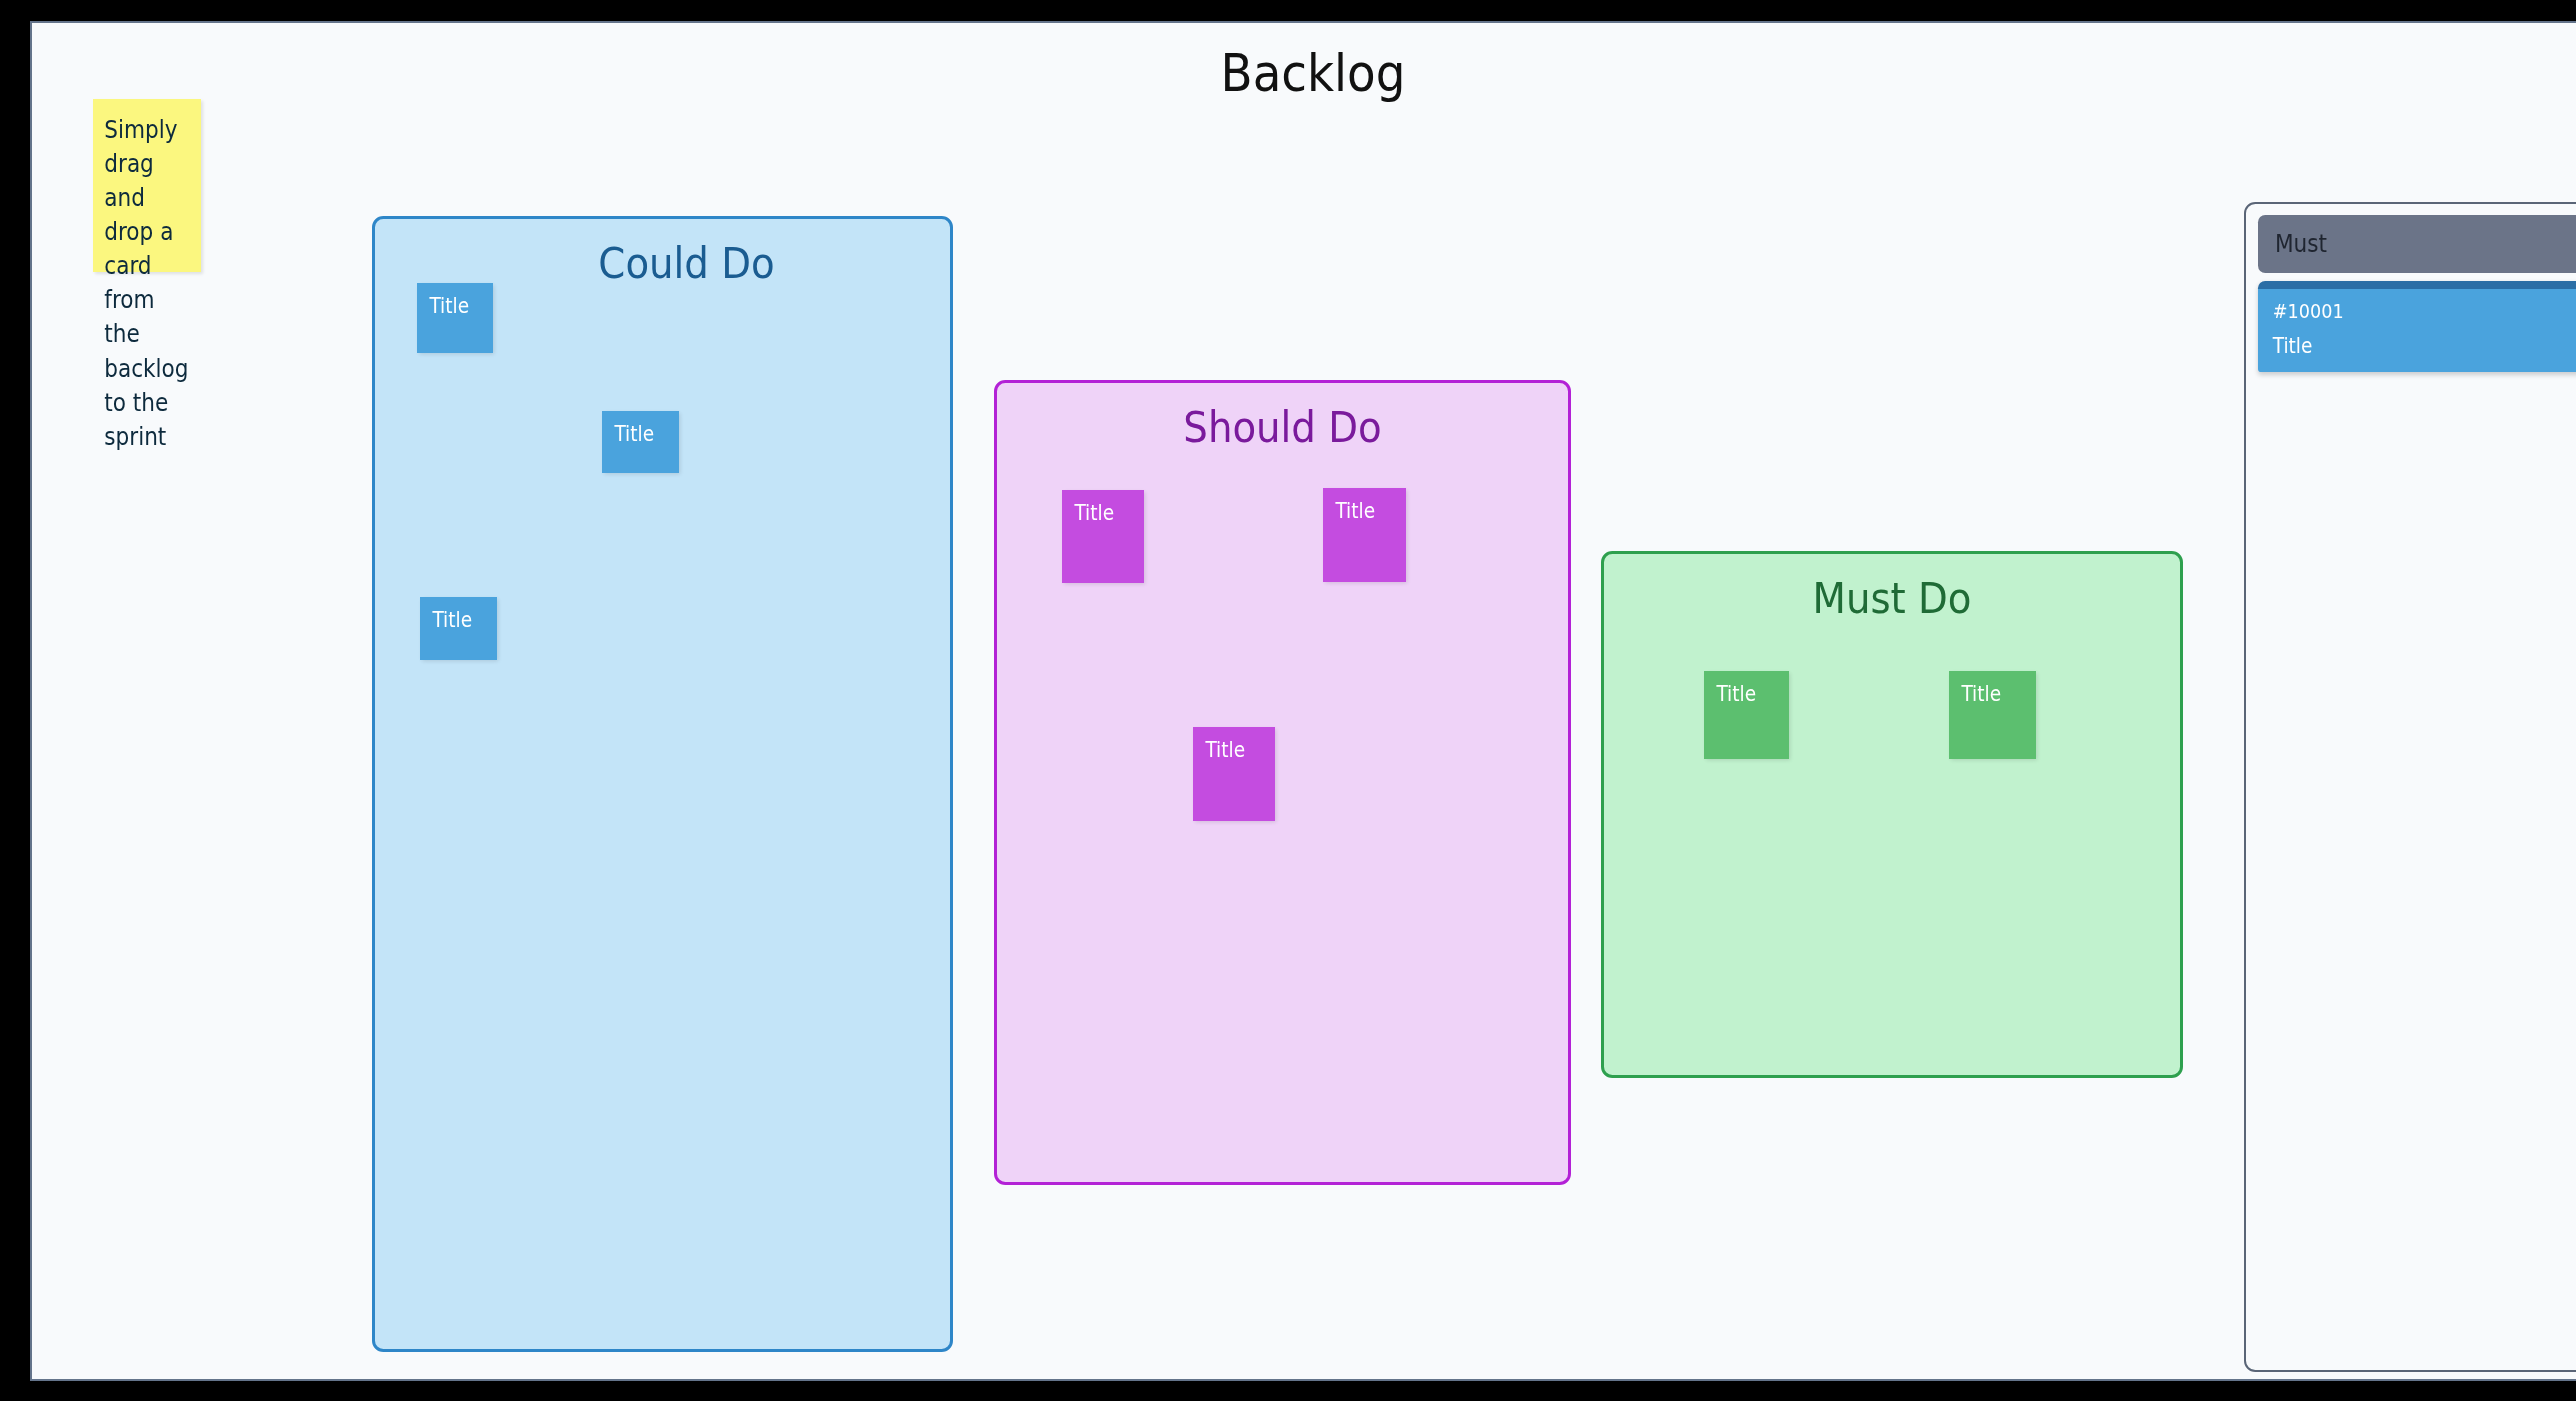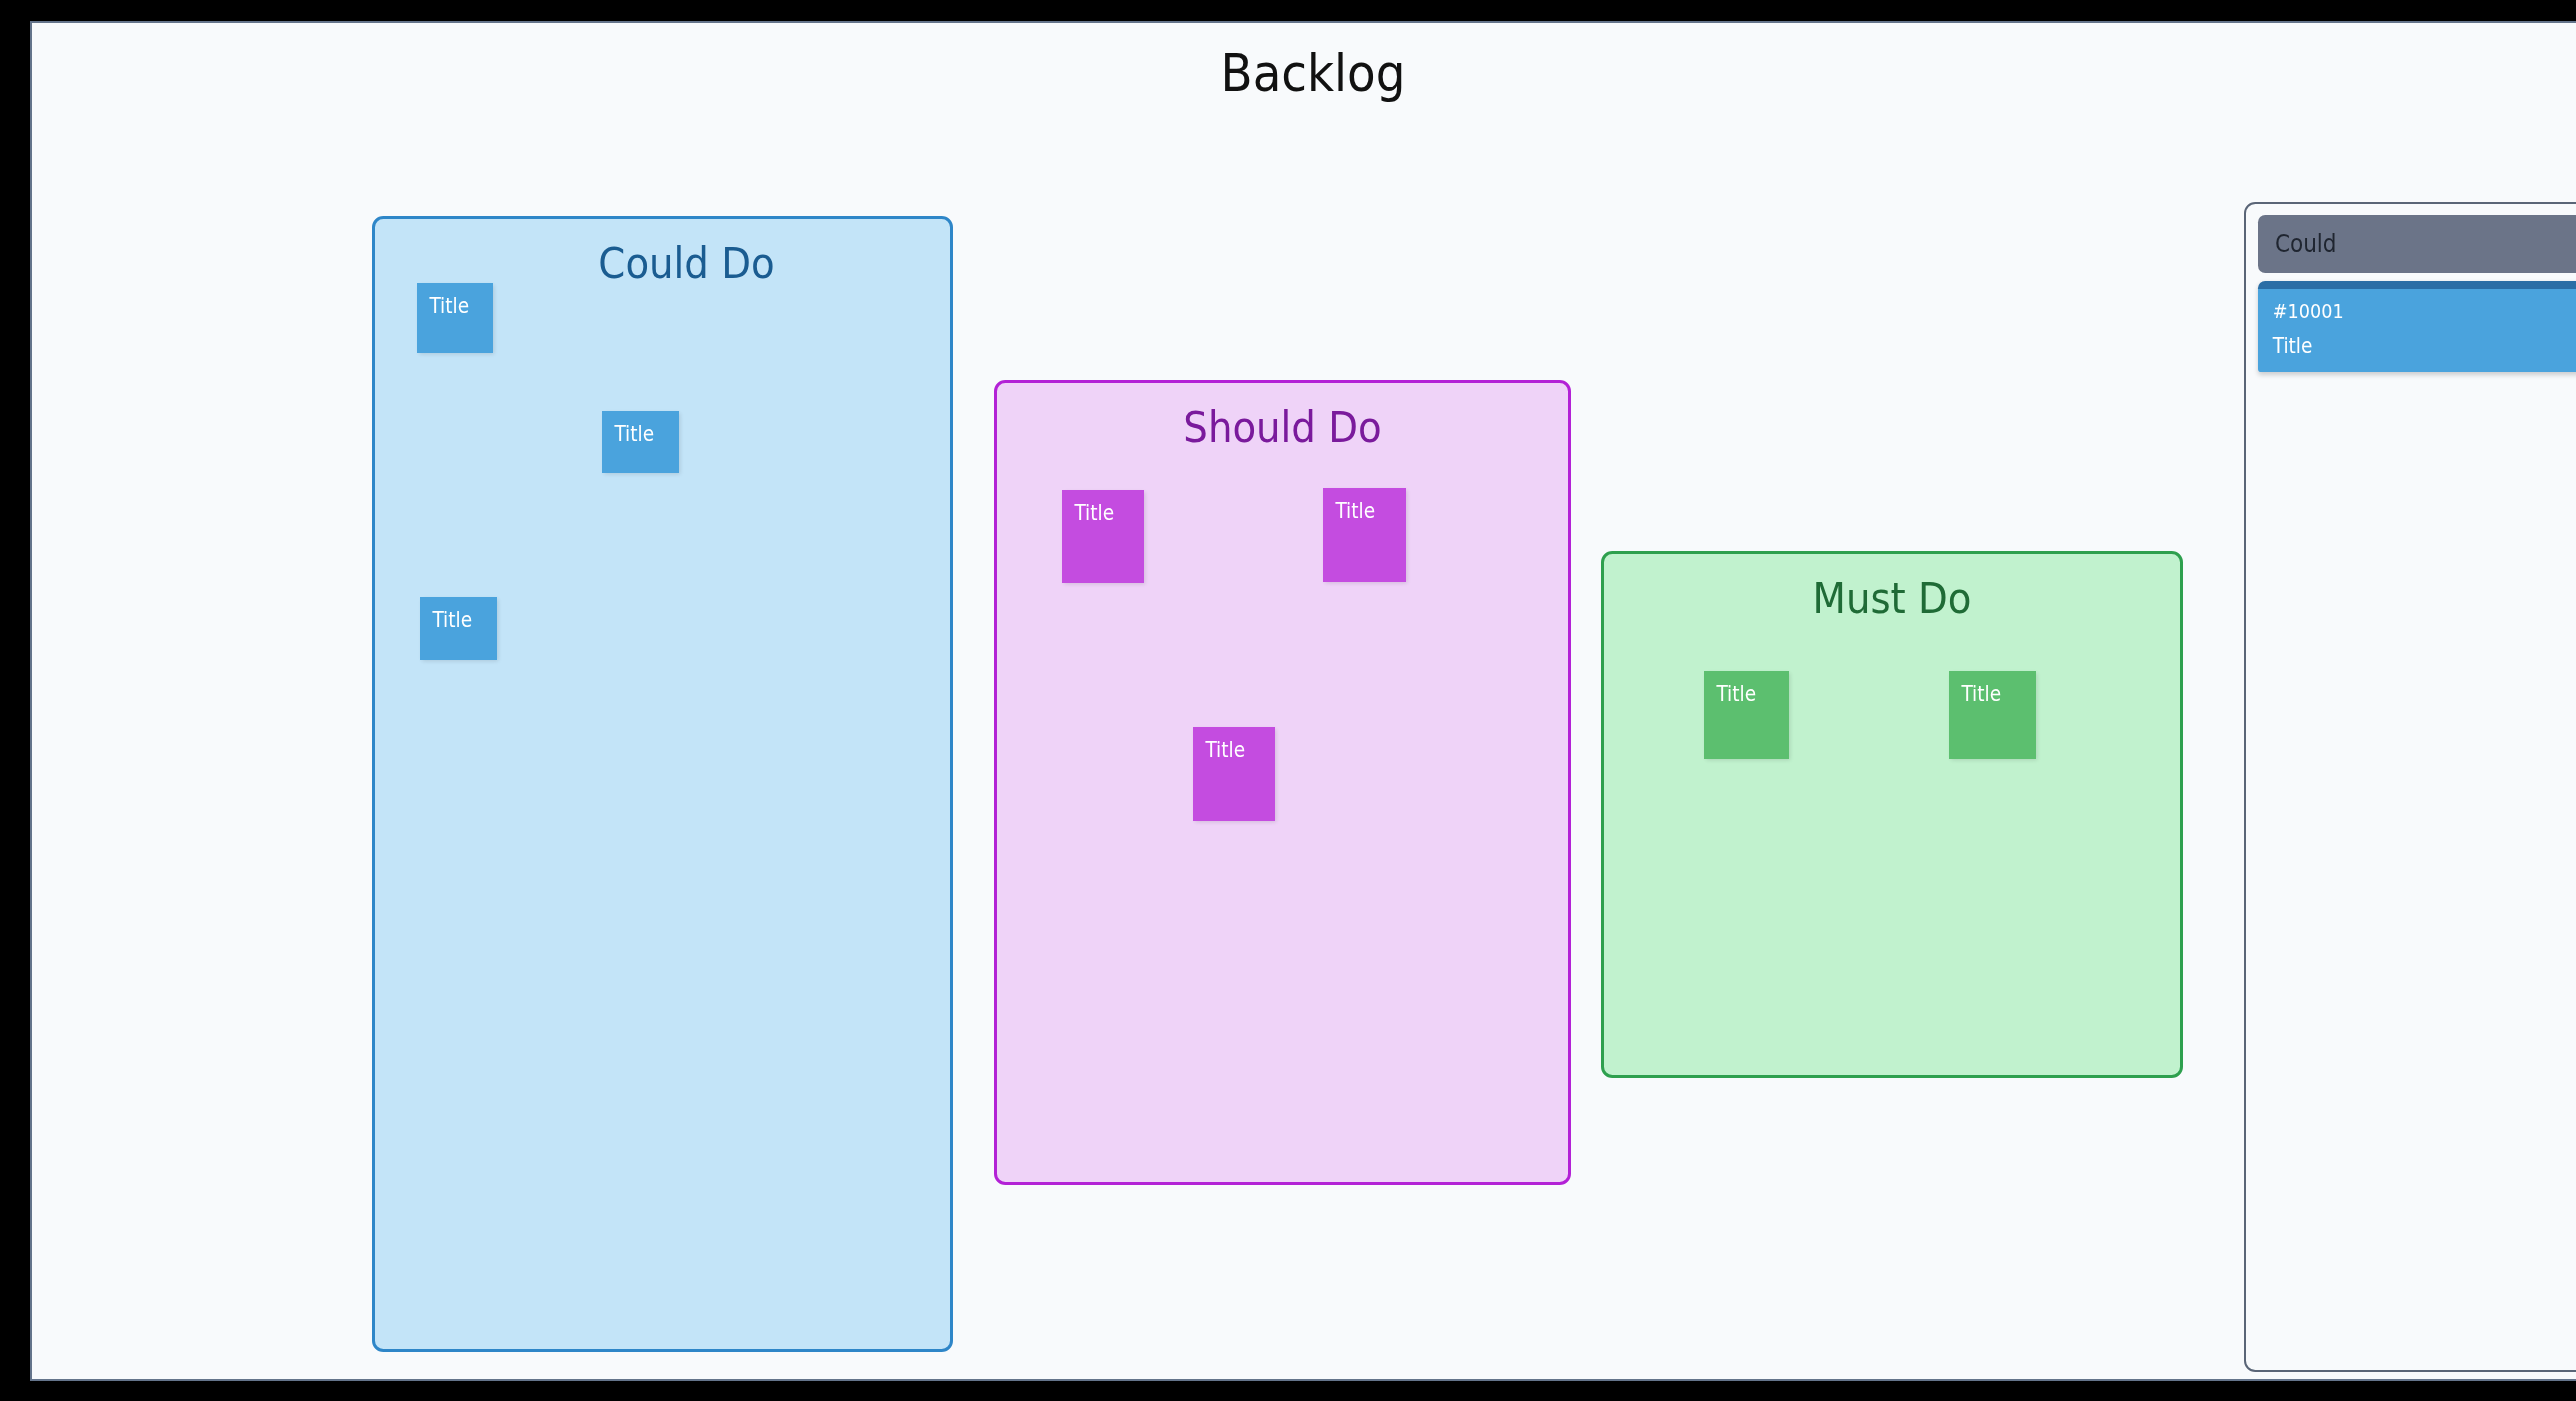--- a/index.html
+++ b/index.html
@@ -139,20 +139,21 @@
 </style>
 </head>
 <body>
 
 <div id="root">
 
   <div class="backlog-panel">
 
     <div class="backlog-title">Backlog</div>
 
+    <div class="sticky-note">Simply drag and drop a card from the backlog to the sprint</div>
 
     <div class="lane lane-could">
       <div class="lane-title">Could Do</div>
       <div class="bcard blue" style="left:42px; top:64px; width:76px; height:70px;">
         <span>Title</span>
       </div>
       <div class="bcard blue" style="left:227px; top:192px; width:77px; height:62px;">
         <span>Title</span>
       </div>
       <div class="bcard blue" style="left:45px; top:378px; width:77px; height:63px;">
@@ -182,21 +183,21 @@
         <span>Title</span>
       </div>
     </div>
 
   </div>
 
   <div class="sprint-columns">
 
     <div class="sprint-col">
       <div class="col-header">
-        <span>Could</span>
+        <span>Must</span>
       </div>
       <div class="scard blue">
         <span class="sid">#10001</span>
         <span class="stitle">Title</span>
       </div>
     </div>
 
   </div>
 
 </div>

